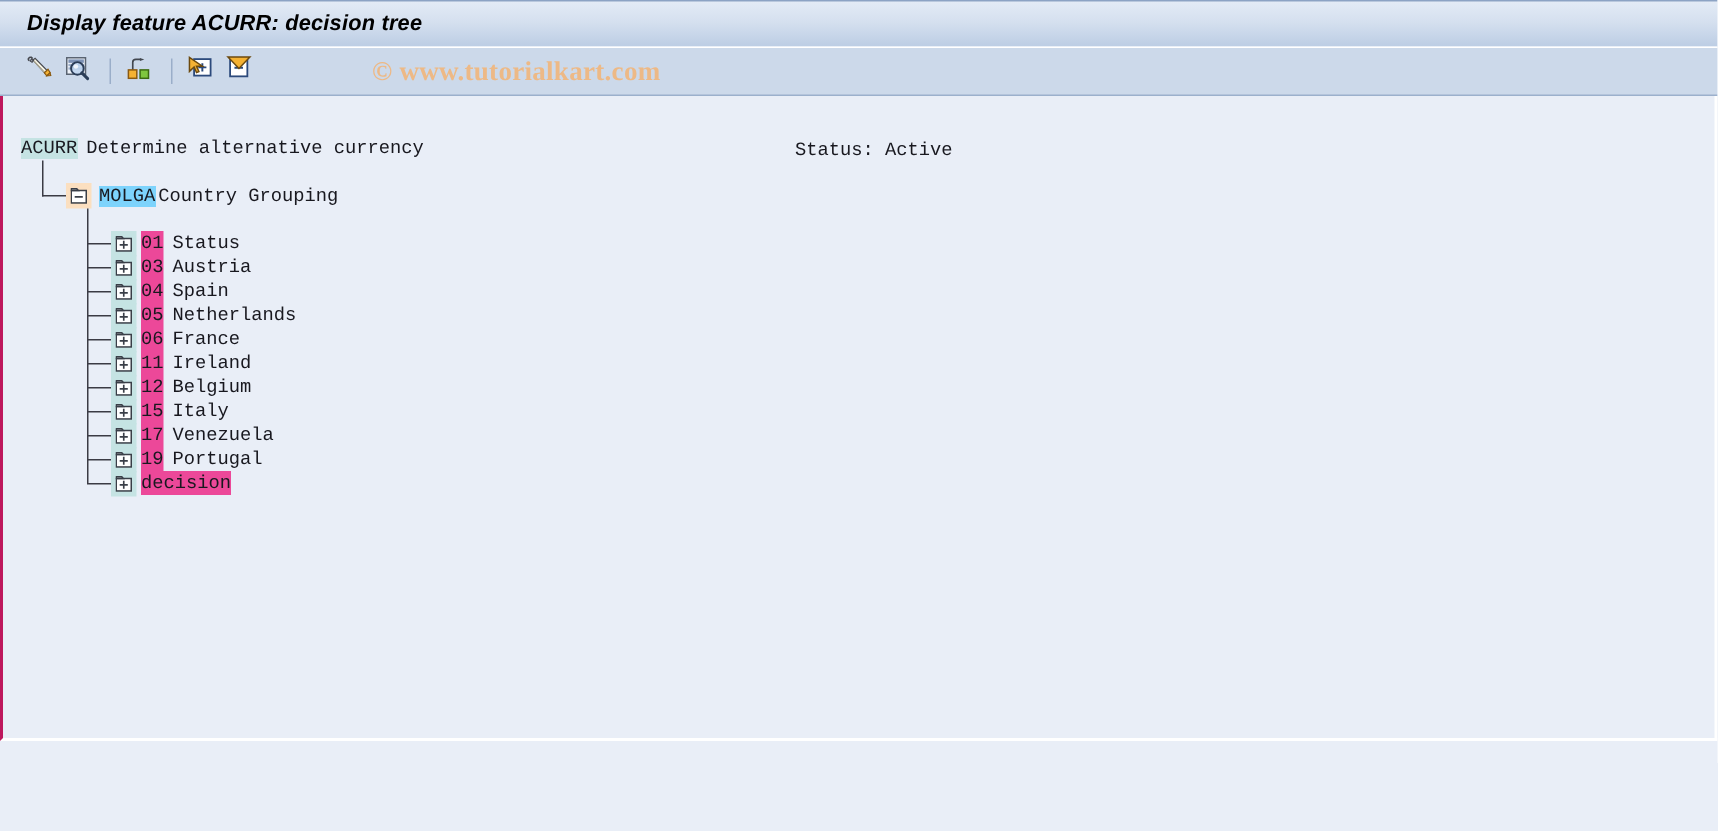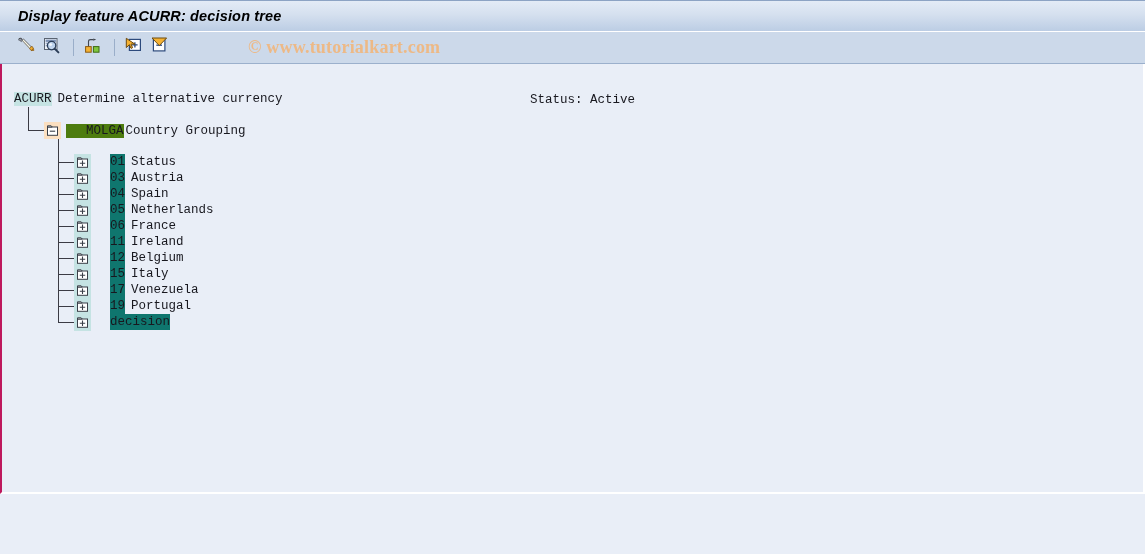--- a/index.html
+++ b/index.html
@@ -120,22 +120,21 @@
     left: 12px;
     top: 27px;
     height: 16px;
     display: flex;
     align-items: center;
   }
   .hl-cyan {
     background: #c5e3e3;
   }
   .hl-peach {
-    background: #4d7c0f;
-    padding-left: 20px;
+    background: #7dd3fc;
   }
   #status-line {
     position: absolute;
     left: 528px;
     top: 27px;
     height: 16px;
     display: flex;
     align-items: flex-end;
   }
 
@@ -229,22 +228,22 @@
   }
   .child-iconwrap {
     margin-left: 16px;
     background: #c5e3e3;
     padding: 2px 2px;
     display: inline-flex;
     align-items: center;
     flex: 0 0 auto;
   }
   .child-code {
-    background: #0f766e;
-    margin-left: 19px;
+    background: #ec4899;
+    margin-left: 3px;
     padding: 1px 0;
   }
   .child-text {
     margin-left: 0px;
     padding: 1px 0;
   }
   .child-text.spaced { margin-left: 6px; }
 </style>
 </head>
 <body>

